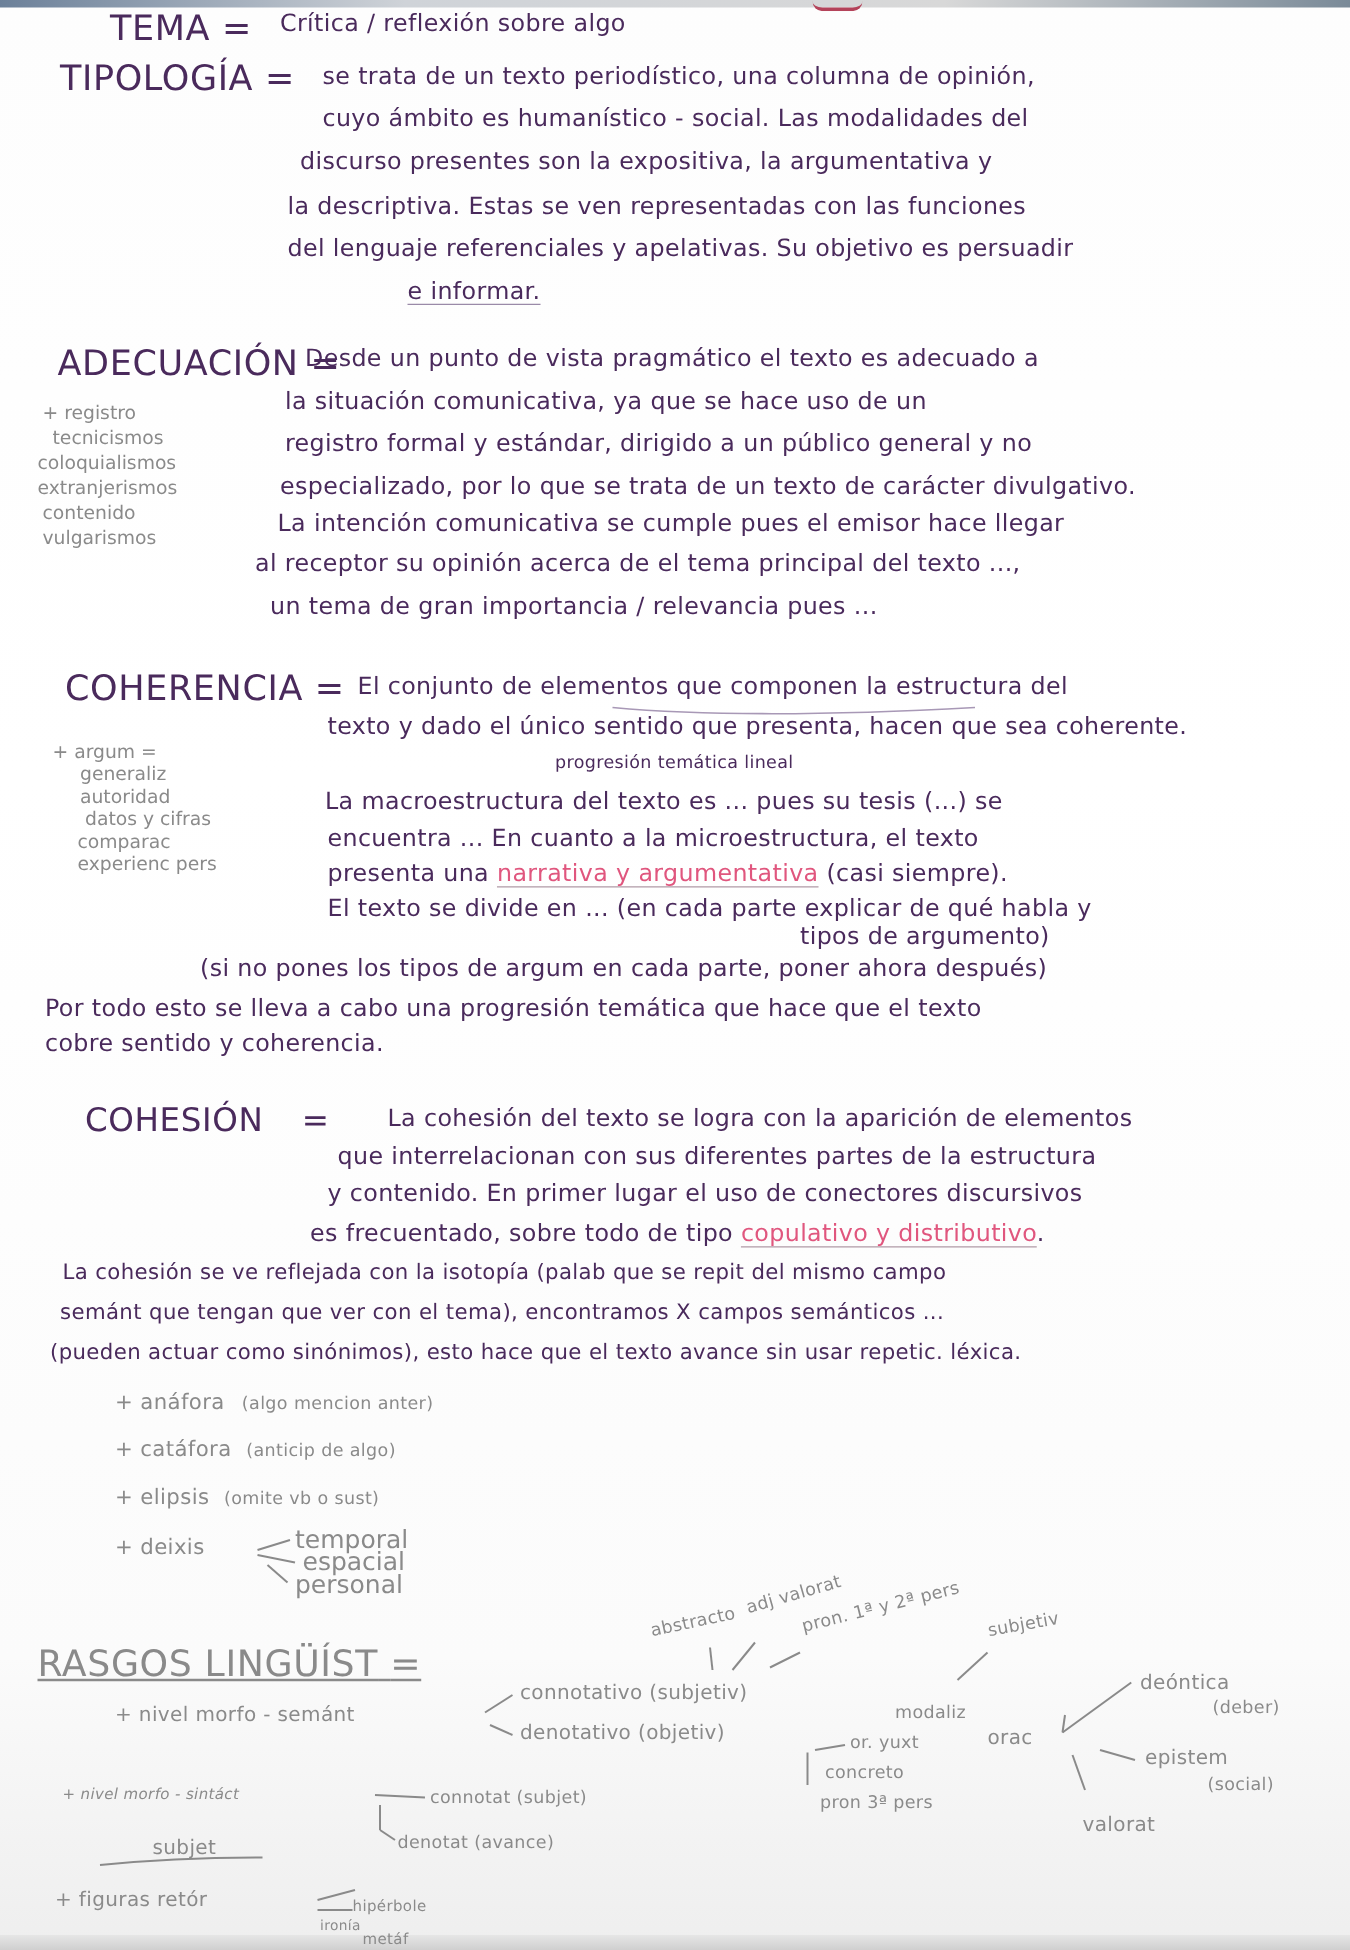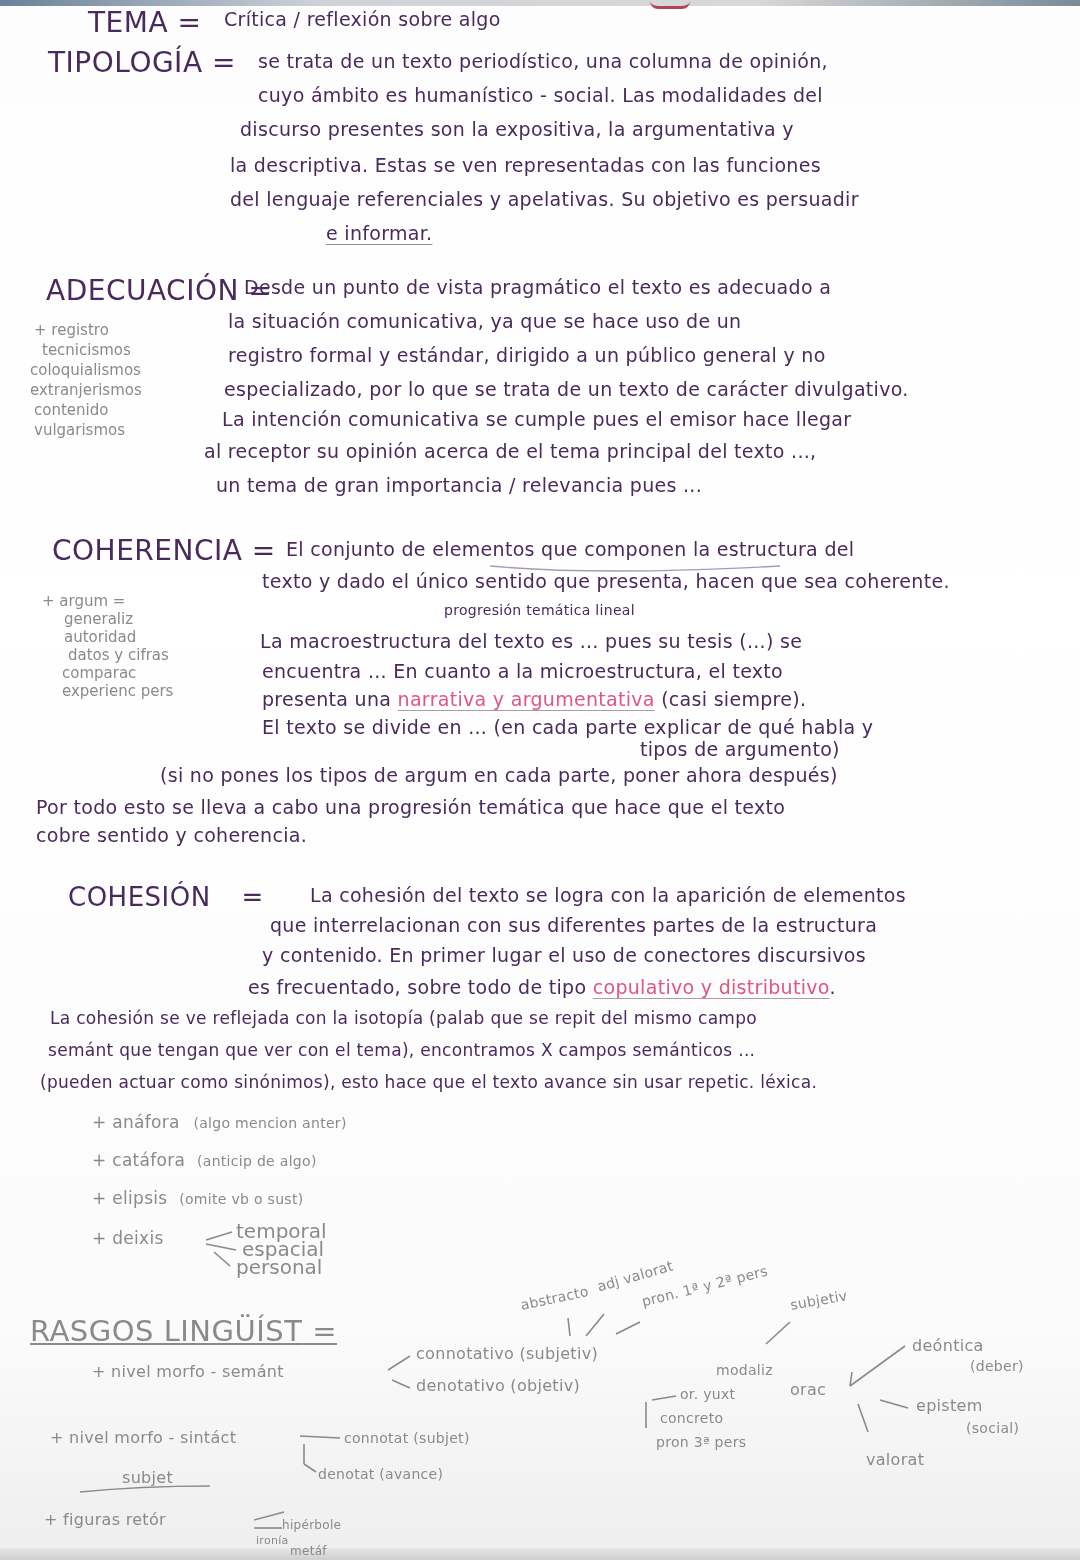--- a/index.html
+++ b/index.html
@@ -166,21 +166,21 @@
 <div class="line pencil" style="left:790px; top:1380px; font-size:16px;">orac</div>
 <div class="line pencil" style="left:912px; top:1336px; font-size:16px;">deóntica</div>
 <div class="line pencil small" style="left:970px; top:1358px;">(deber)</div>
 <div class="line pencil" style="left:916px; top:1396px; font-size:16px;">epistem</div>
 <div class="line pencil small" style="left:966px; top:1420px;">(social)</div>
 <div class="line pencil" style="left:866px; top:1450px; font-size:16px;">valorat</div>
 <div class="line pencil small" style="left:680px; top:1386px;">or. yuxt</div>
 <div class="line pencil small" style="left:660px; top:1410px;">concreto</div>
 <div class="line pencil small" style="left:656px; top:1434px;">pron 3ª pers</div>
 
-<div class="line pencil" style="left:50px; top:1428px; font-size:16px;">+ nivel morfo - sintáct</div>
+<div class="line pencil" style="left:50px; top:1428px; font-size:12px;font-style:italic;">+ nivel morfo - sintáct</div>
 <div class="line pencil small" style="left:344px; top:1430px;">connotat (subjet)</div>
 <div class="line pencil small" style="left:318px; top:1466px;">denotat (avance)</div>
 <div class="line pencil" style="left:122px; top:1468px; font-size:16px;">subjet</div>
 
 <div class="line pencil" style="left:44px; top:1510px; font-size:16px;">+ figuras retór</div>
 <div class="line pencil small" style="left:290px; top:1504px; font-size:12px;margin-top:40px;">metáf</div>
 <div class="line pencil small" style="left:282px; top:1518px; font-size:12px;">hipérbole</div>
 <div class="line pencil small" style="left:256px; top:1534px; font-size:11px;">ironía</div>
 
 <svg class="diag" width="1080" height="1560">

